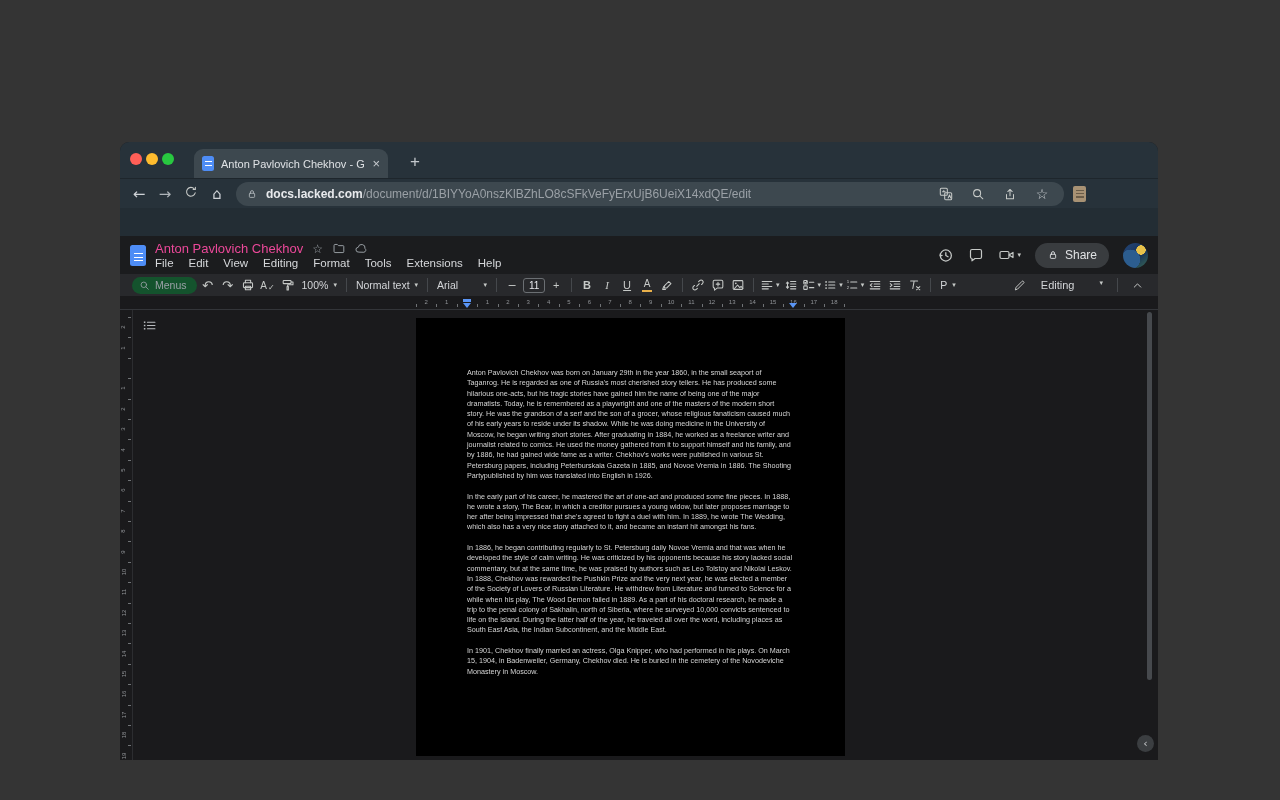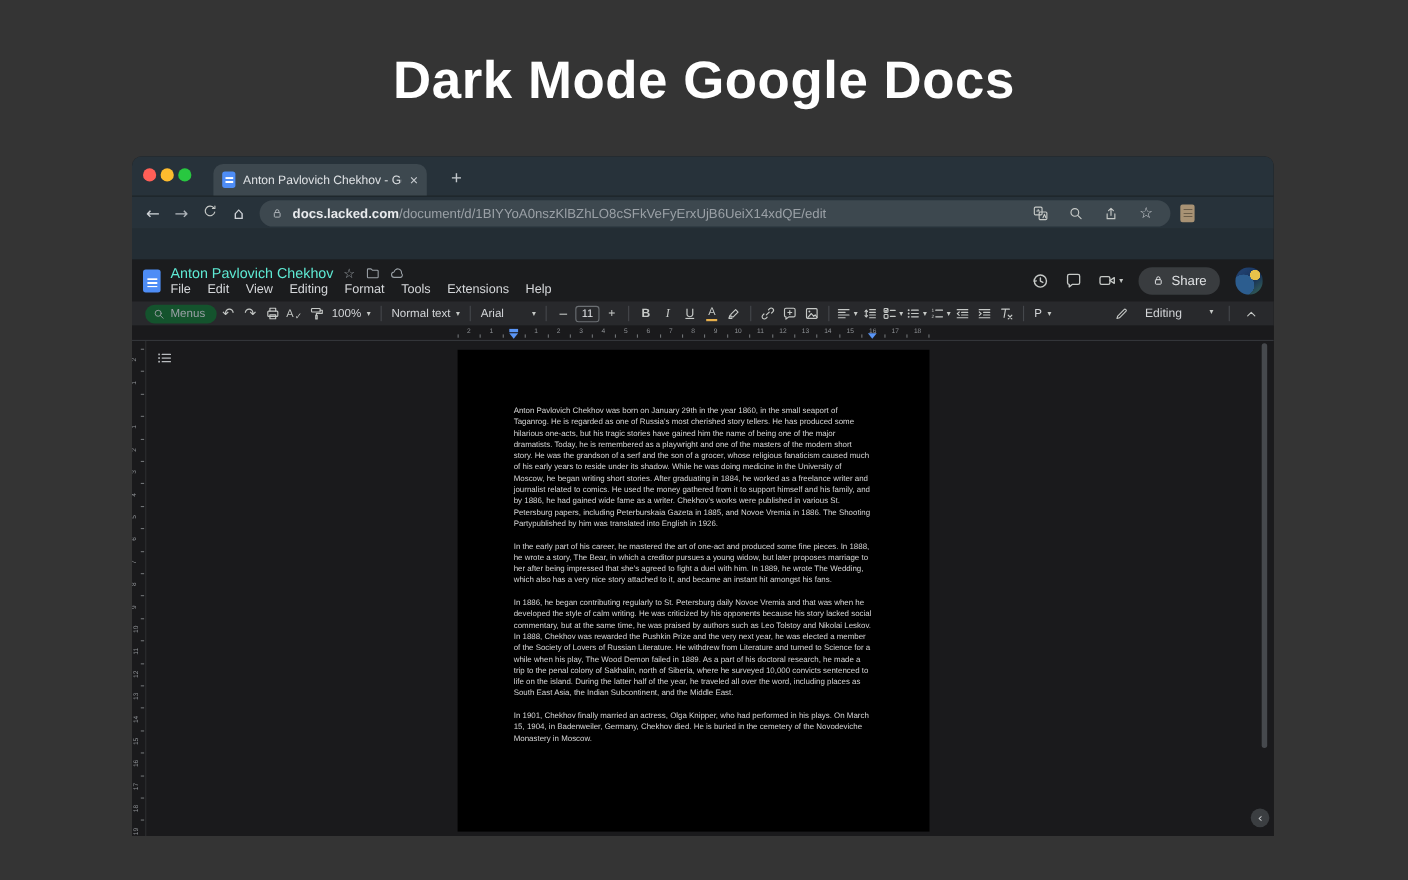--- a/index.html
+++ b/index.html
@@ -48,21 +48,21 @@
 
   
   .docs-header{height:38px;background:var(--docs-surface);display:flex;align-items:center;padding:0 10px}
   .docfile{width:16px;height:21px;background:var(--docs-blue);border-radius:2.5px;position:relative;flex:0 0 auto}
   .docfile::before{content:"";position:absolute;left:3.5px;top:8px;right:3.5px;height:8px;
     background:repeating-linear-gradient(#fff 0 1.4px,transparent 1.4px 3.6px)}
   .docfile.small{width:12px;height:15px}
   .docfile.small::before{top:5px;left:2.5px;right:2.5px;height:7px}
   .head-text{margin-left:9px;display:flex;flex-direction:column;gap:1px}
   .title-row{display:flex;align-items:center;gap:9px}
-  .doc-title{font-size:13px;color:#5eead4}
+  .doc-title{font-size:13px;color:#ec4899}
   .title-ic{color:#9aa0a6;font-size:12px;display:flex;align-items:center}
   .menubar{display:flex;gap:15px;font-size:11.5px;color:#d6d8db}
   .menubar span{cursor:default}
   .head-right{margin-left:auto;display:flex;align-items:center;gap:14px}
   .hr-ic{display:flex;align-items:center;color:#c6c9c7}
   .caret{font-size:7px;color:#c6c9c7;margin-left:2px}
   .share-btn{display:flex;align-items:center;gap:6px;background:#393c3f;border-radius:13px;
     height:25px;padding:0 12px;color:#e0e2e4;font-size:12px}
   .avatar{width:25px;height:25px;border-radius:50%;
     background:radial-gradient(circle at 72% 28%, #e8c24a 0 18%, transparent 19%),
@@ -110,21 +110,20 @@
   .scrollbar{position:absolute;right:6px;top:2px;width:5px;height:368px;border-radius:3px;background:#46494d}
   .panel-toggle{position:absolute;right:4px;bottom:8px;width:17px;height:17px;border-radius:50%;
     background:#3b3e41;color:#c8cacc;display:flex;align-items:center;justify-content:center;
     font-size:11px;line-height:1;padding-bottom:1px}
 </style>
 </head>
 <body>
 
 <div class="stage">
 
-  <h1 class="banner-title">Dark Mode Google Docs</h1>
 
   <div class="browser">
 
     <div class="tabstrip">
       <span class="traffic t-red"></span>
       <span class="traffic t-yellow"></span>
       <span class="traffic t-green"></span>
       <div class="tab">
         <span class="docfile small"></span>
         <span class="tab-title">Anton Pavlovich Chekhov - Go</span>

